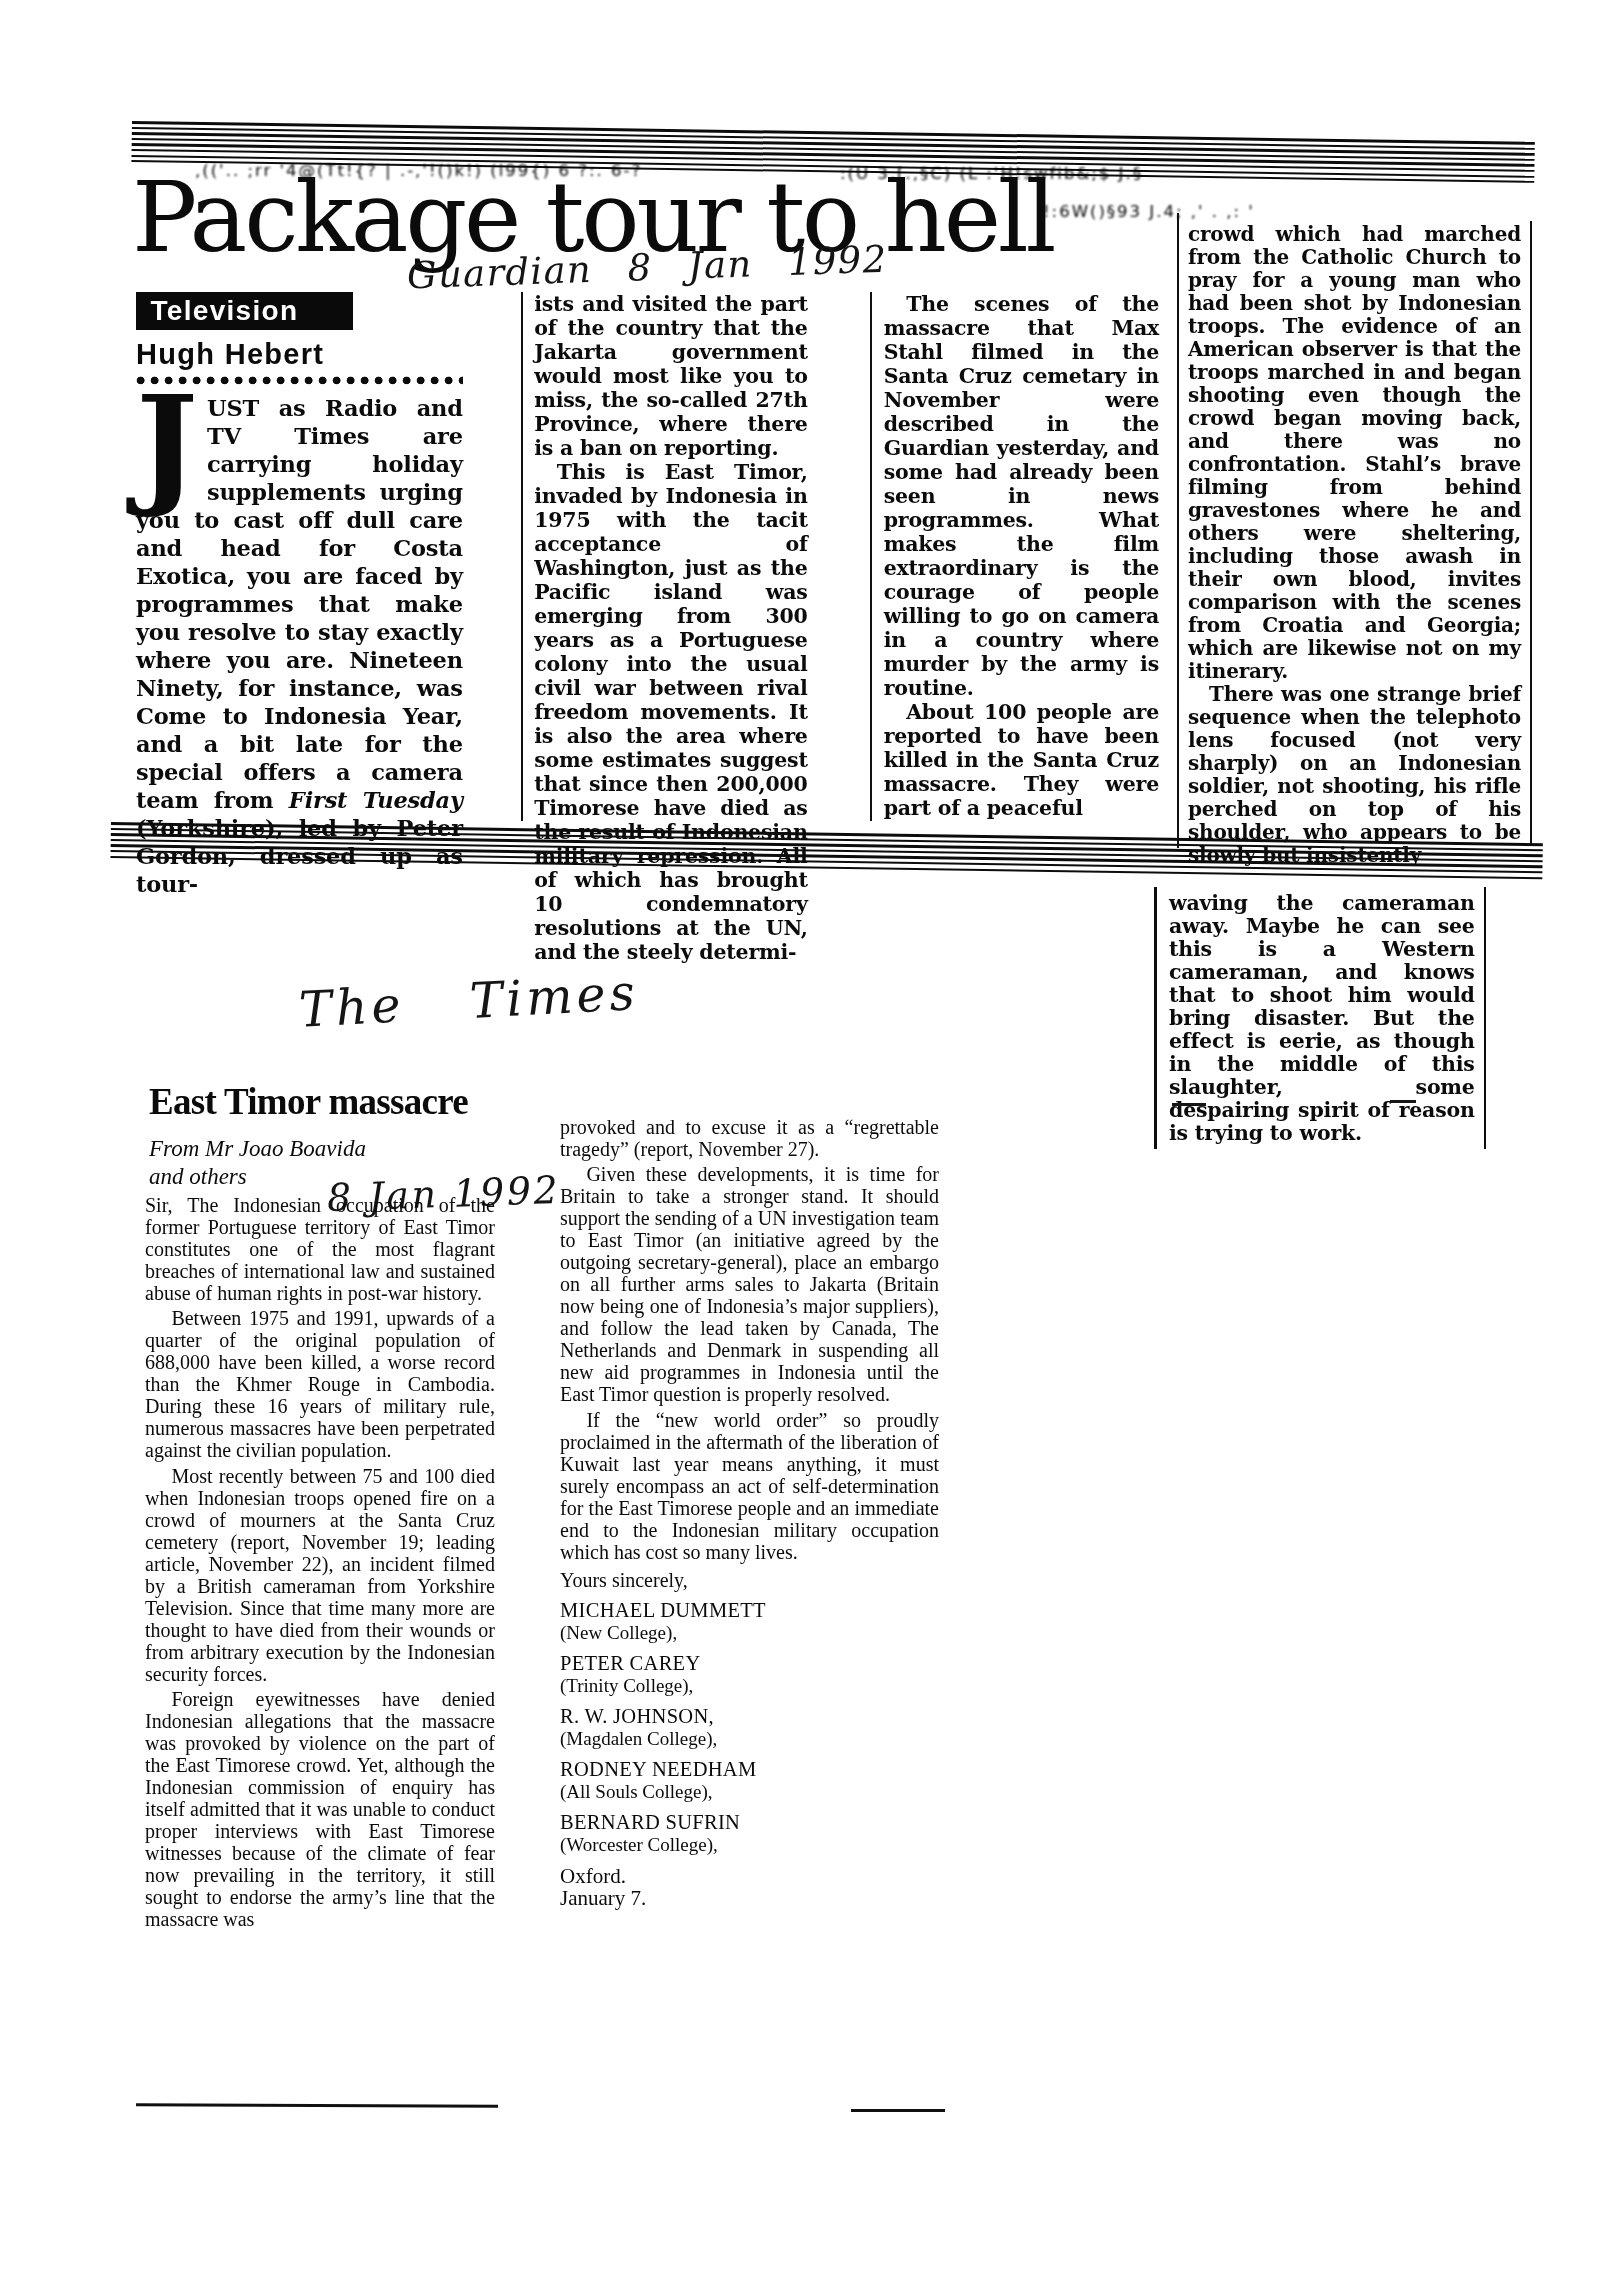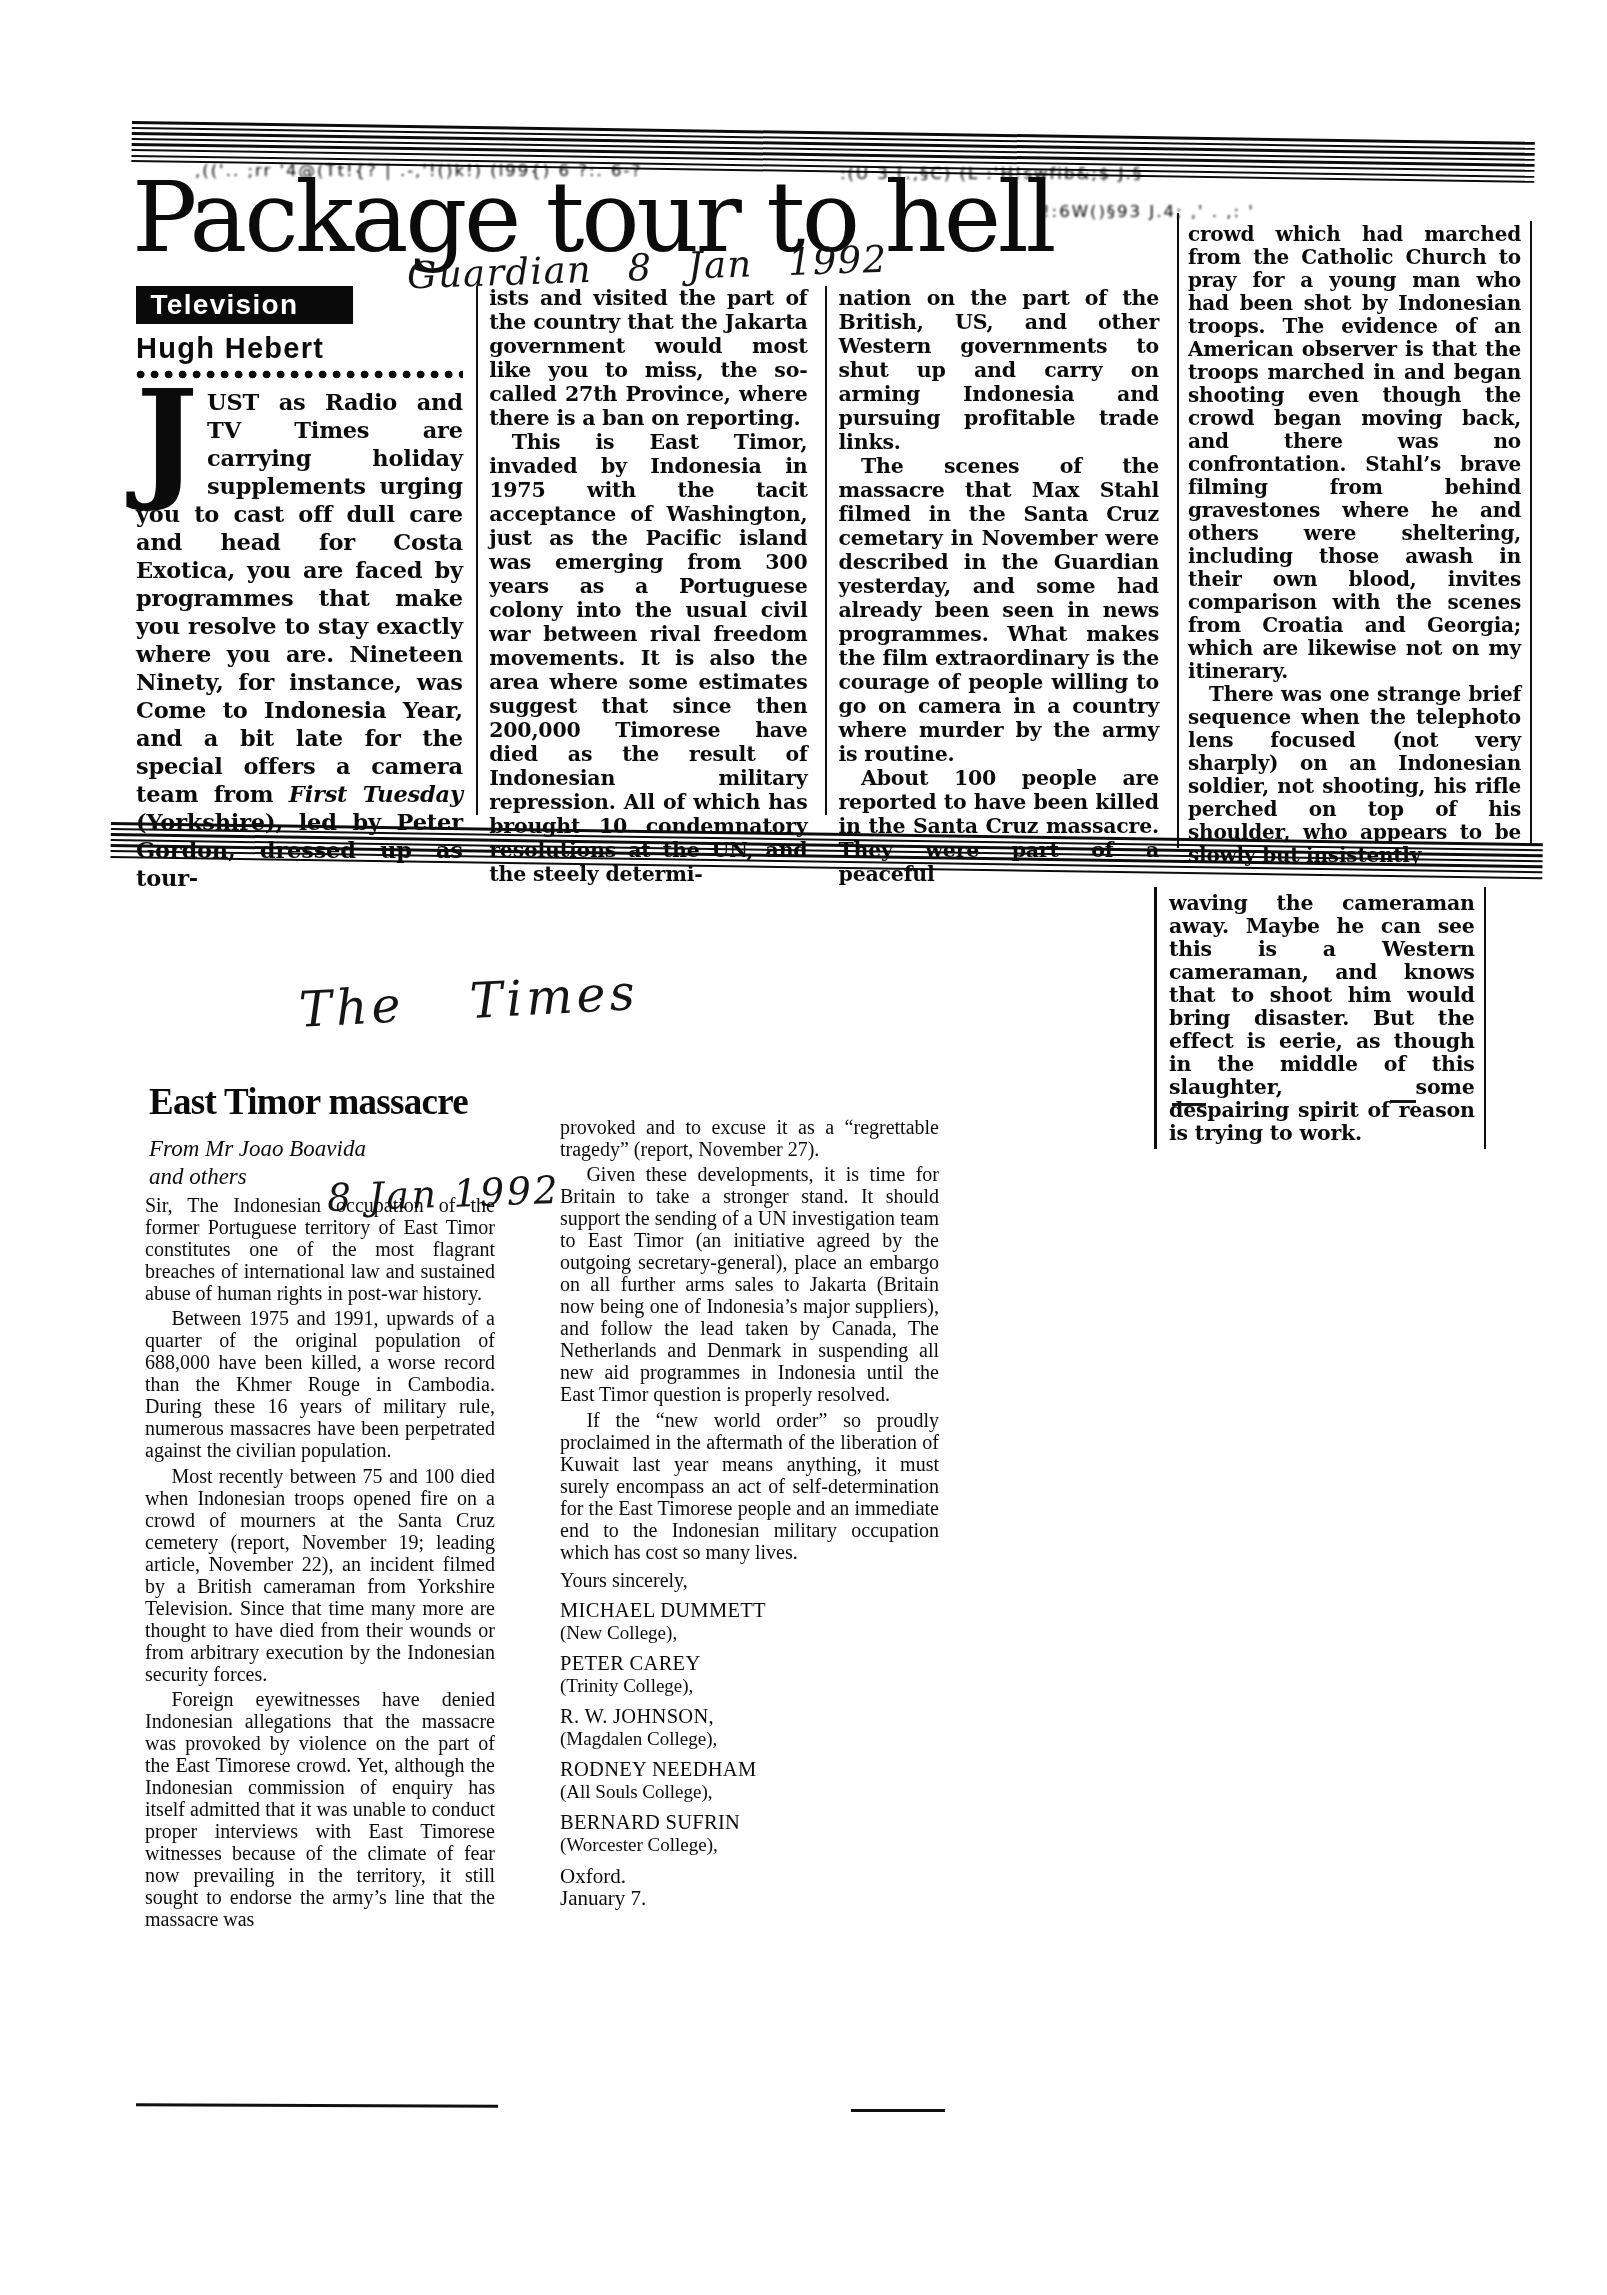--- a/index.html
+++ b/index.html
@@ -24,21 +24,21 @@
   .g-headline{
     position:absolute;left:132px;top:169px;margin:0;
     font-family:"DejaVu Serif",serif;font-weight:400;font-size:97px;
     letter-spacing:-3.3px;line-height:1;white-space:nowrap;
   }
   .script{font-family:"DejaVu Serif",serif;font-style:italic;color:#151515;}
   .g-annotation{
     position:absolute;left:407px;top:246px;font-size:37px;
     transform:rotate(-2deg);word-spacing:22.5px;letter-spacing:1.3px;white-space:nowrap;
   }
-  .g-cols{position:absolute;left:136px;top:286px;width:1023px;height:529px;display:flex;}
+  .g-cols{position:absolute;left:136px;top:292px;width:1023px;height:529px;display:flex;gap:45px;}
   .g-col{box-sizing:border-box;}
   .g-col .b{
     font-size:20.5px;line-height:24px;font-weight:700;text-align:justify;
     margin:0;letter-spacing:-0.2px;
   }
   .g-col .b.ind{text-indent:22.5px;}
   .c1{width:340px;padding-right:13.2px;}
   .c2{width:349px;border-left:2px solid #111;padding-left:11.2px;padding-right:17px;}
   .c3{width:335px;border-left:2px solid #111;padding-left:12px;}
   .c1 .b{font-size:22.5px;line-height:28px;}
@@ -151,21 +151,20 @@
       </div>
       <div class="g-byline">Hugh Hebert</div>
       <div class="dotted"></div>
       <p class="b lead"><span class="dropcap">J</span><span>UST as Radio and TV Times are carrying holiday supplements urging you to cast off dull care and head for Costa Exotica, you are faced by programmes that make you resolve to stay exactly where you are. Nineteen Ninety, for instance, was Come to Indonesia Year, and a bit late for the special offers a camera team from </span><i>First Tuesday</i><span> (Yorkshire), led by Peter Gordon, dressed up as tour-</span></p>
     </div>
     <div class="g-col c2">
       <p class="b">ists and visited the part of the country that the Jakarta government would most like you to miss, the so-called 27th Province, where there is a ban on reporting.</p>
       <p class="b ind">This is East Timor, invaded by Indonesia in 1975 with the tacit acceptance of Washington, just as the Pacific island was emerging from 300 years as a Portuguese colony into the usual civil war between rival freedom movements. It is also the area where some estimates suggest that since then 200,000 Timorese have died as the result of Indonesian military repression. All of which has brought 10 condemnatory resolutions at the UN, and the steely determi-</p>
     </div>
     <div class="g-col c3">
-      <p class="b">nation on the part of the British, US, and other Western governments to shut up and carry on arming Indonesia and pursuing profitable trade links.</p>
       <p class="b ind">The scenes of the massacre that Max Stahl filmed in the Santa Cruz cemetary in November were described in the Guardian yesterday, and some had already been seen in news programmes. What makes the film extraordinary is the courage of people willing to go on camera in a country where murder by the army is routine.</p>
       <p class="b ind">About 100 people are reported to have been killed in the Santa Cruz massacre. They were part of a peaceful</p>
     </div>
   </div>
 
   <div class="v-rule c4l"></div>
   <div class="v-rule c4r"></div>
   <div class="g-col4">
     <p class="b">crowd which had marched from the Catholic Church to pray for a young man who had been shot by Indonesian troops. The evidence of an American observer is that the troops marched in and began shooting even though the crowd began moving back, and there was no confrontation. Stahl’s brave filming from behind gravestones where he and others were sheltering, including those awash in their own blood, invites comparison with the scenes from Croatia and Georgia; which are likewise not on my itinerary.</p>
     <p class="b ind">There was one strange brief sequence when the telephoto lens focused (not very sharply) on an Indonesian soldier, not shooting, his rifle perched on top of his shoulder, who appears to be slowly but insistently</p>

